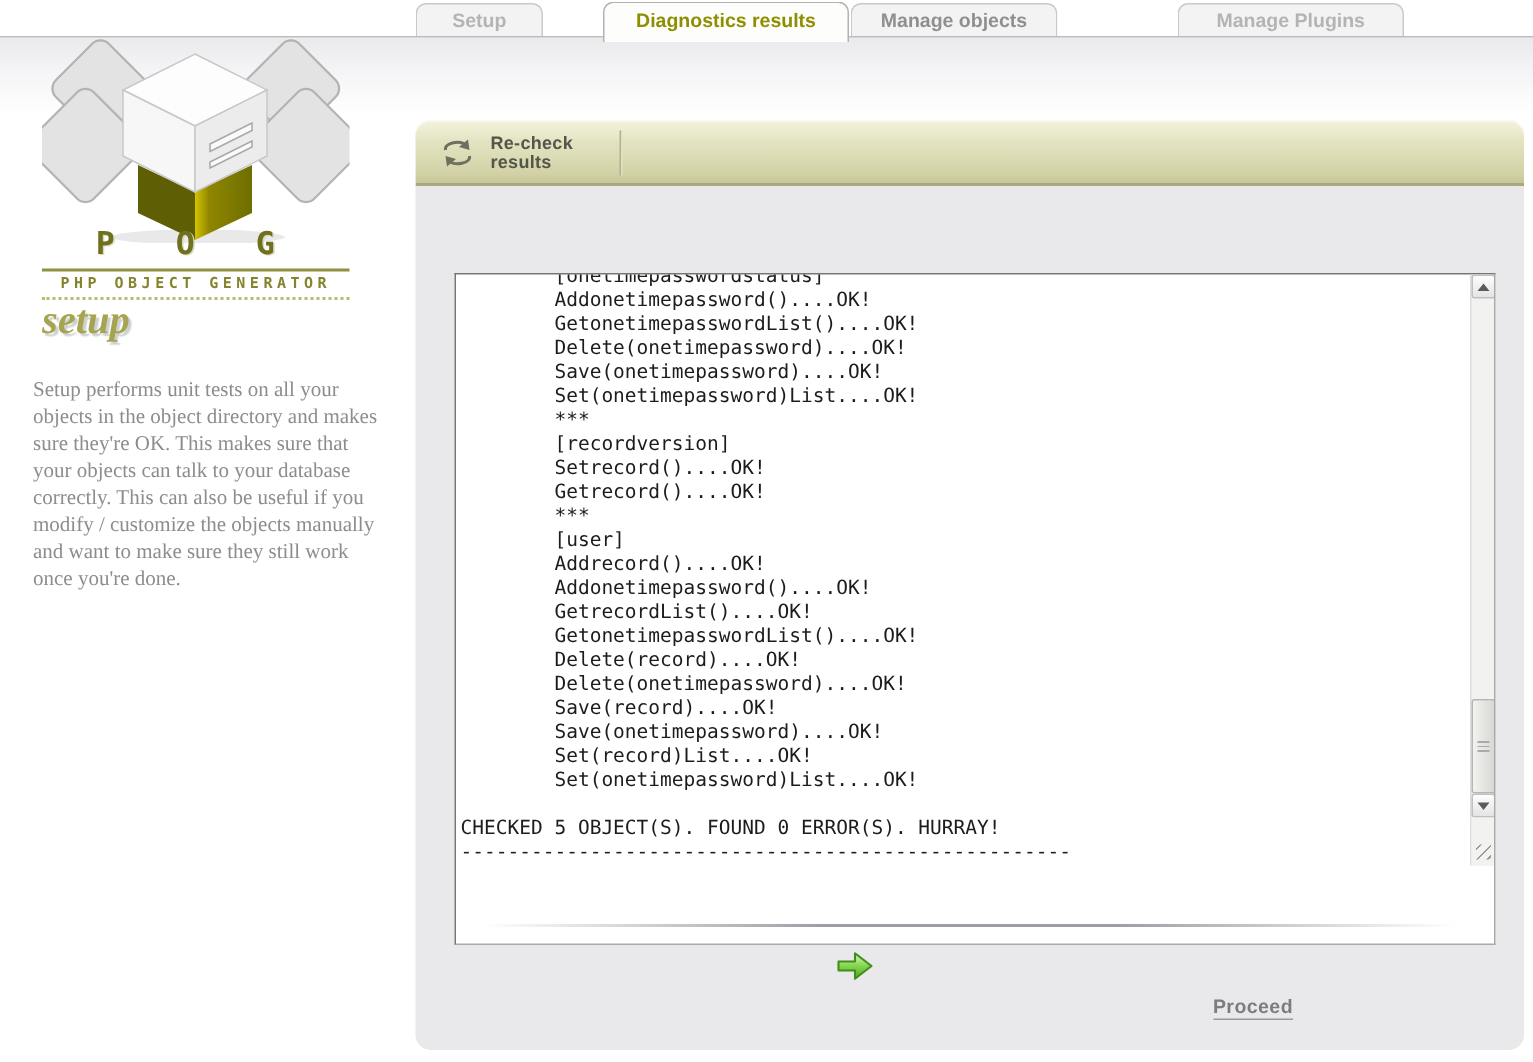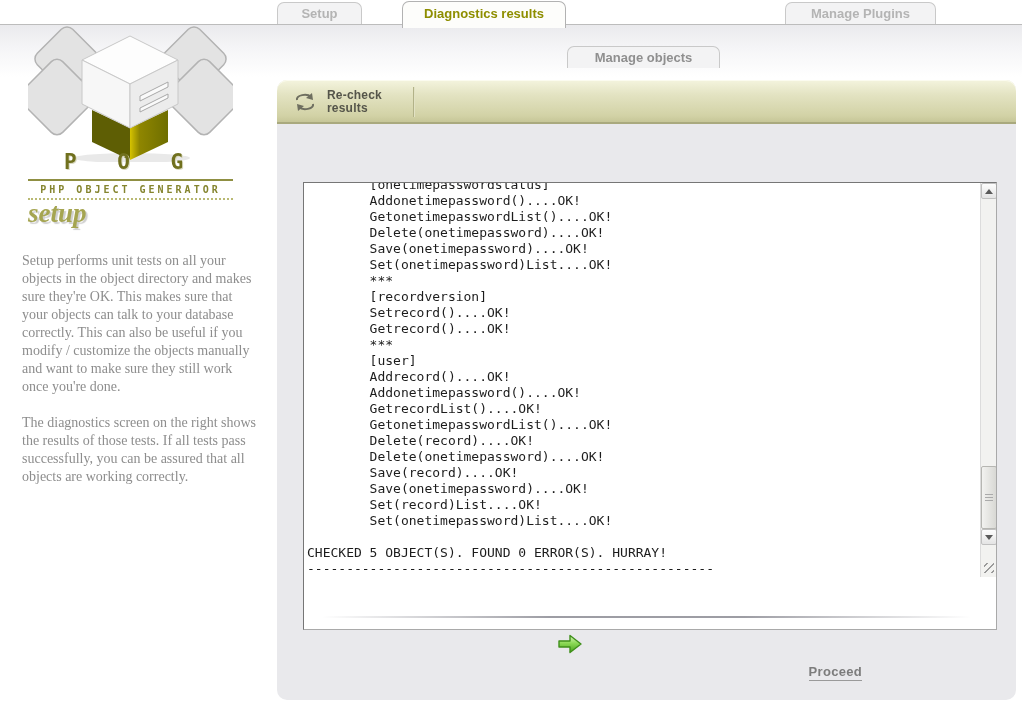--- a/index.html
+++ b/index.html
@@ -6,21 +6,21 @@
   html,body { width:1022px; height:708px; background:#ffffff; font-family:"Liberation Sans",sans-serif; overflow:hidden; position:relative; }
 
   
   .header-line { position:absolute; left:0; top:24px; width:1022px; height:1px; background:#bcbcbc; z-index:2; }
   .header-grad { position:absolute; left:0; top:25px; width:1022px; height:52px; background:linear-gradient(to bottom,#eaeaed 0%,#f5f5f7 45%,#ffffff 100%); z-index:0; }
   .tab { position:absolute; top:2px; height:22px; border:1px solid #c9c9c9; border-bottom:none; border-radius:7px 7px 0 0; background:#f3f3f4; text-align:center; font-size:13px; font-weight:bold; line-height:22px; color:#b4b4b4; z-index:3; cursor:pointer; }
   .tab.dark { color:#8f8f8f; }
   .tab.active { top:1px; height:27px; line-height:24px; background:#fdfdfb; border-color:#b2b2b2; color:#8e8e00; z-index:4; }
   #tab-setup { left:277px; width:85px; }
   #tab-diagnostics { left:382px; width:164px;margin-left:20px; }
-  #tab-objects { left:567px; width:153px;margin-top:44px; }
+  #tab-objects { left:567px; width:138px; }
   #tab-plugins { left:785px; width:151px; }
 
   
   .logo-wrap { position:absolute; left:28px; top:12px; width:205px; z-index:3; }
   .pog-title { position:absolute; left:0; top:138px; width:205px; text-align:center; font-family:"DejaVu Sans Mono",monospace; font-size:21px; font-weight:bold; letter-spacing:14px; color:#70701e; text-shadow:1px 1px 0 #d8d8c0; }
   .pog-rule { position:absolute; left:0; top:167px; width:205px; height:2px; background:#8f8f42; }
   .pog-sub { position:absolute; left:0; top:172px; width:205px; text-align:center; font-family:"DejaVu Sans Mono",monospace; font-size:10px; font-weight:bold; letter-spacing:3px; color:#84842e; }
   .pog-dotted { position:absolute; left:0; top:186px; width:205px; border-top:2px dotted #b9b973; }
   .pog-setup { position:absolute; left:0; top:186px; font-family:"Liberation Serif",serif; font-style:italic; font-weight:bold; font-size:27px; color:#a5a551; text-shadow:2px 2px 1px #cfcfcf; }
 
@@ -100,21 +100,20 @@
   </svg>
   <div class="pog-title">P O G</div>
   <div class="pog-rule"></div>
   <div class="pog-sub">PHP OBJECT GENERATOR</div>
   <div class="pog-dotted"></div>
   <div class="pog-setup">setup</div>
 </div>
 
 <div class="side-copy">
   <p>Setup performs unit tests on all your objects in the object directory and makes sure they're OK. This makes sure that your objects can talk to your database correctly. This can also be useful if you modify / customize the objects manually and want to make sure they still work once you're done.</p>
-  <p>The diagnostics screen on the right shows the results of those tests. If all tests pass successfully, you can be assured that all objects are working correctly.</p>
 </div>
 
 <div class="panel">
 
   <div class="toolbar">
     <div class="recheck">
       <svg class="recheck-icon" viewBox="0 0 24 22">
         <path d="M4 9 C3 4, 14 2, 18 6" fill="none" stroke="#6f6f60" stroke-width="2"></path>
         <polygon points="19,2 20,9 13,7" fill="#6f6f60"></polygon>
         <path d="M20 13 C21 18, 10 20, 6 16" fill="none" stroke="#6f6f60" stroke-width="2"></path>

